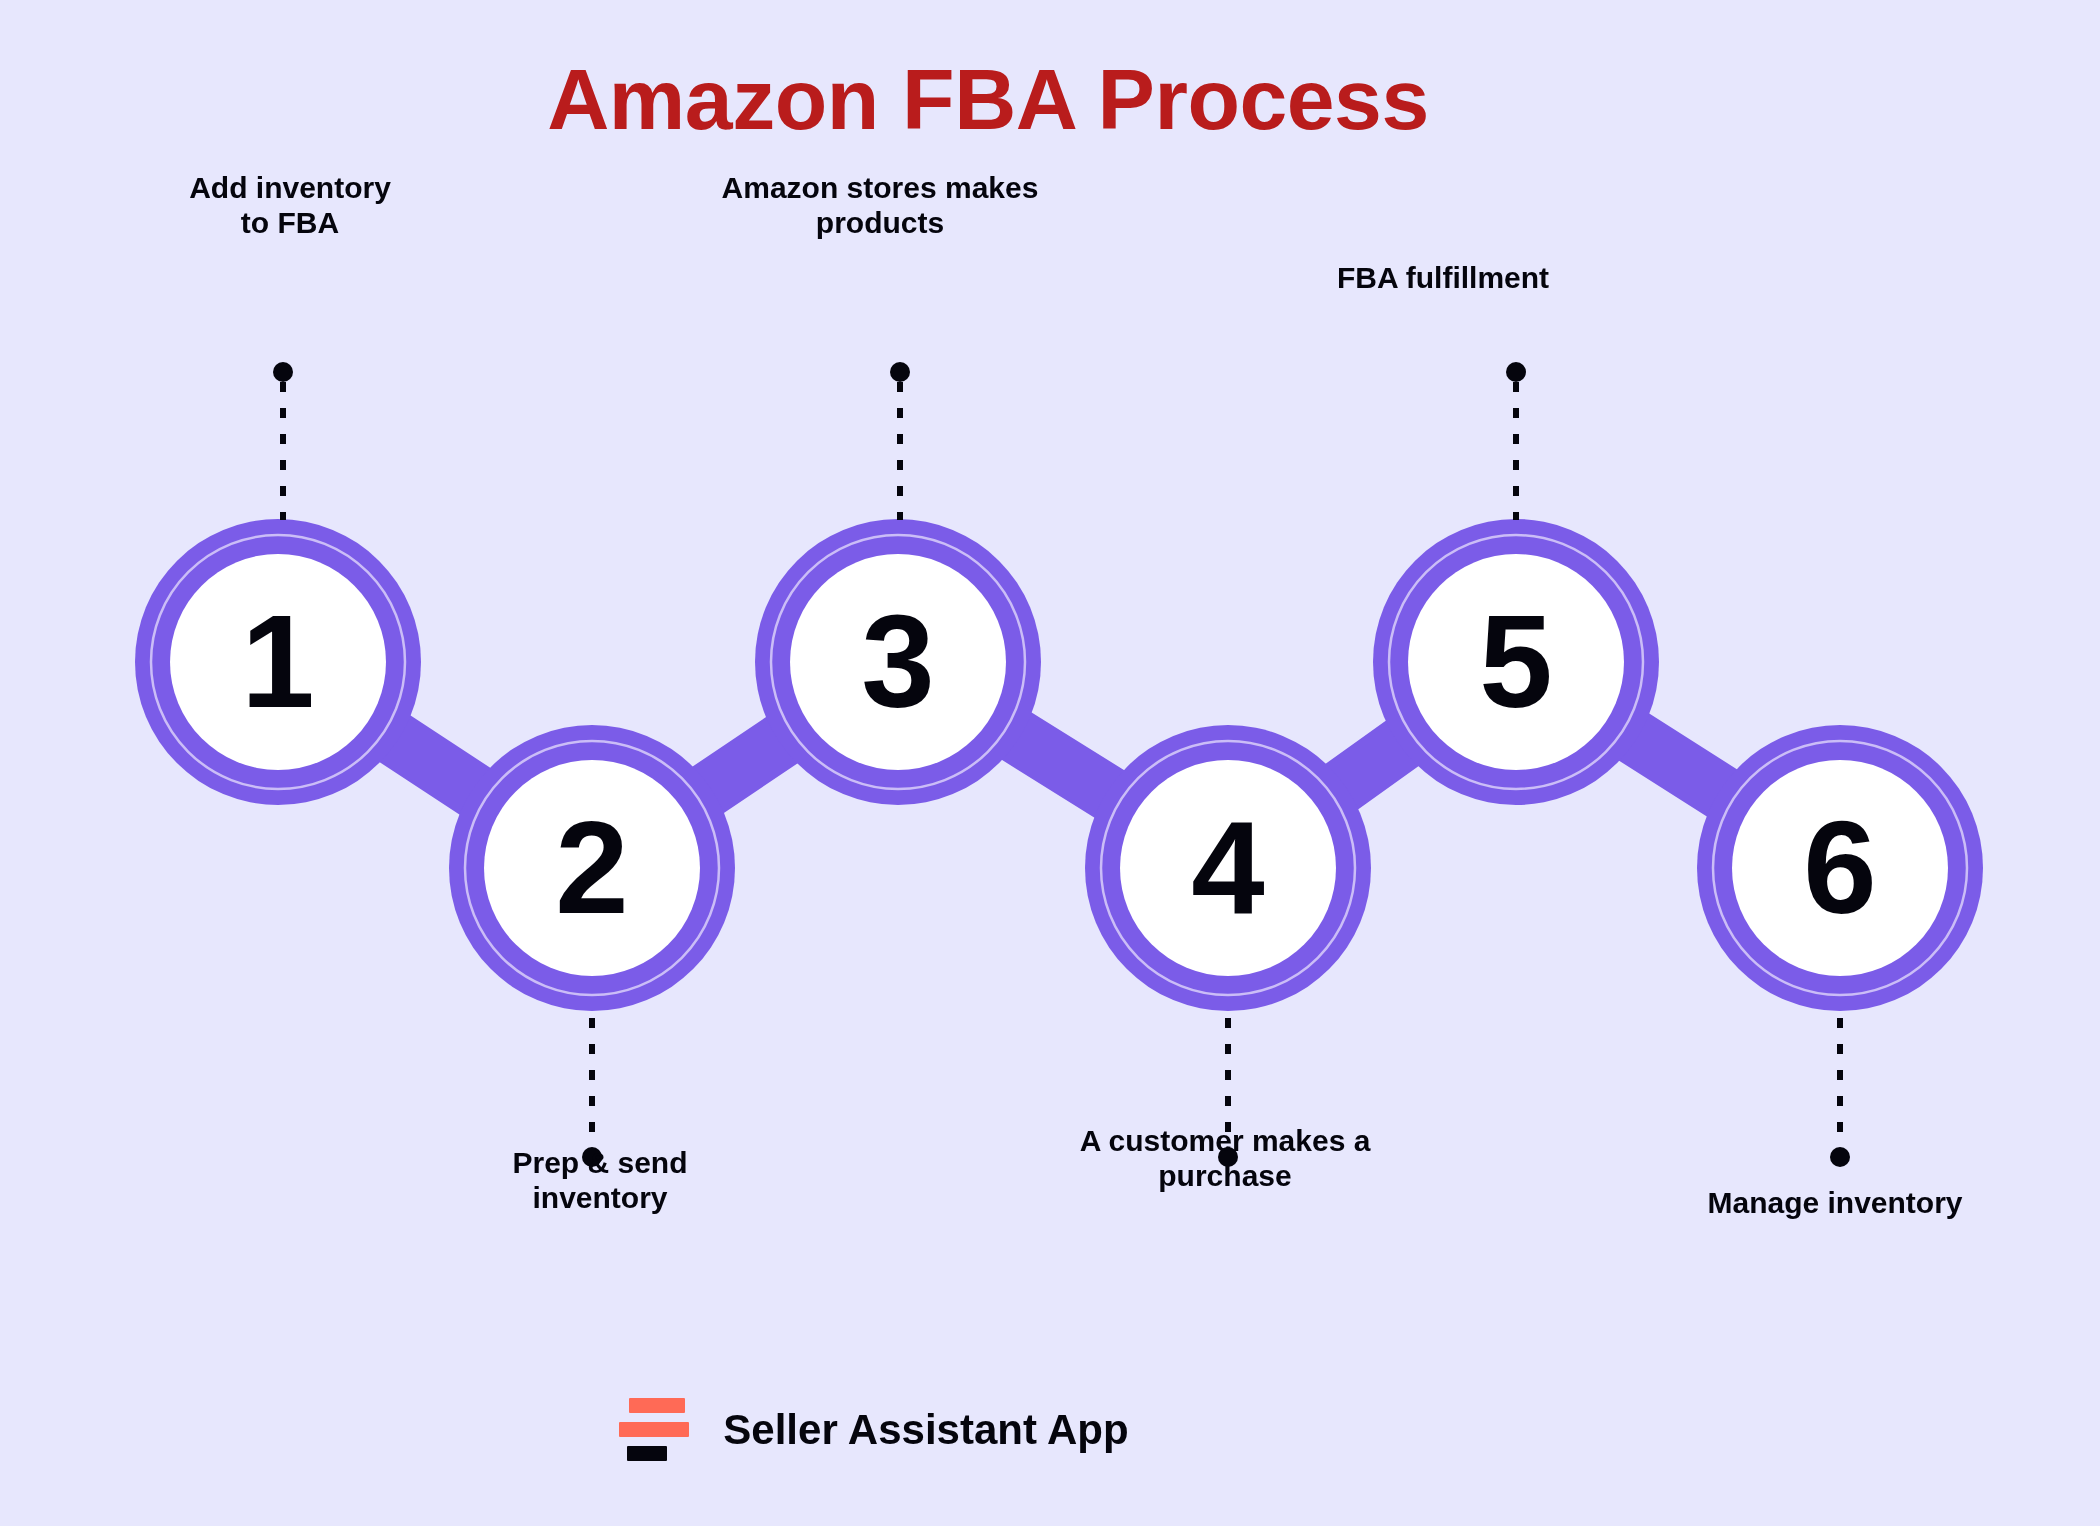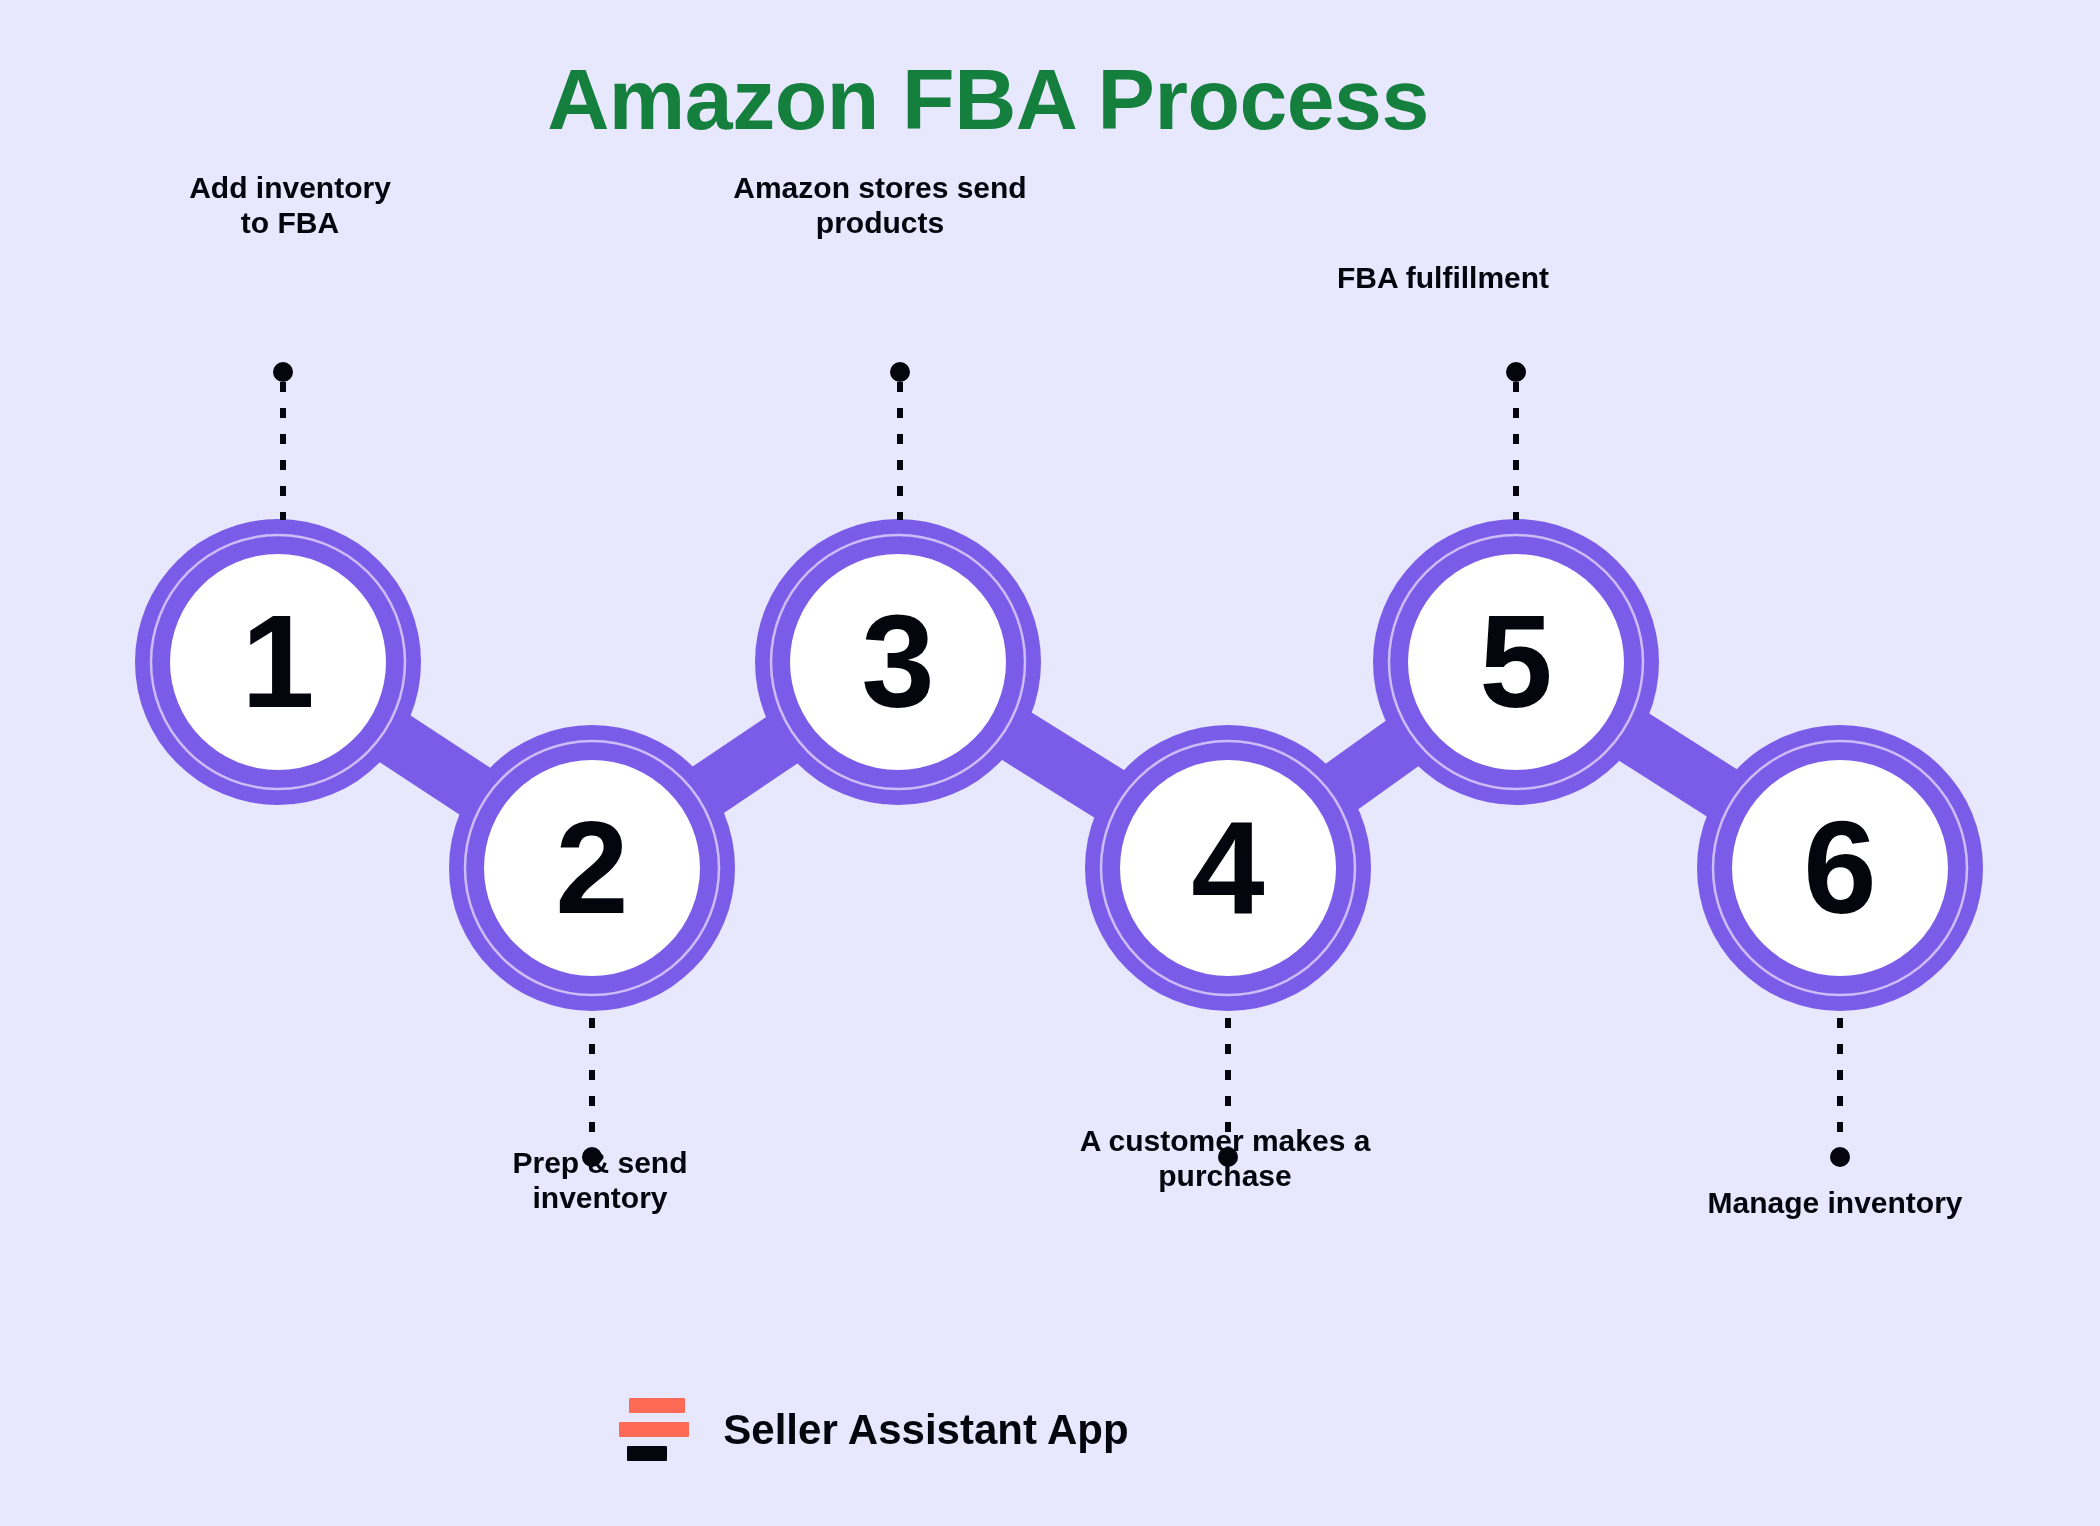--- a/index.html
+++ b/index.html
@@ -24,21 +24,21 @@
   
   .title {
     position: absolute;
     top: 52px;
     left: 0;
     width: 1976px;
     text-align: center;
     font-size: 86px;
     font-weight: bold;
     letter-spacing: -0.5px;
-    color: #15803d;
+    color: #b91c1c;
     line-height: 1.1;
   }
 
   
   #diagram {
     position: absolute;
     left: 0;
     top: 0;
     width: 2100px;
     height: 1526px;
@@ -165,21 +165,21 @@
       <div class="step-num" style="left: 778px; top: 542px;">3</div>
       <div class="step-num" style="left: 1108px; top: 748px;">4</div>
       <div class="step-num" style="left: 1396px; top: 542px;">5</div>
       <div class="step-num" style="left: 1720px; top: 748px;">6</div>
     </div>
   <div id="labels-layer">
       <div class="callout" style="left: 135px; width: 310px; bottom: 1286px;">Add inventory
 to FBA</div>
       <div class="callout" style="left: 440px; top: 1145px; width: 320px;">Prep &amp; send
 inventory</div>
-      <div class="callout" style="left: 650px; width: 460px; bottom: 1286px;">Amazon stores send
+      <div class="callout" style="left: 650px; width: 460px; bottom: 1286px;">Amazon stores makes
 products</div>
       <div class="callout" style="left: 990px; top: 1123px; width: 470px;">A customer makes a
 purchase</div>
       <div class="callout" style="left: 1243px; width: 400px; bottom: 1231px;">FBA fulfillment</div>
       <div class="callout" style="left: 1615px; top: 1185px; width: 440px;">Manage inventory</div>
     </div>
 
   <div class="footer">
     <div class="logo-mark">
       <div class="logo-bar b1"></div>

